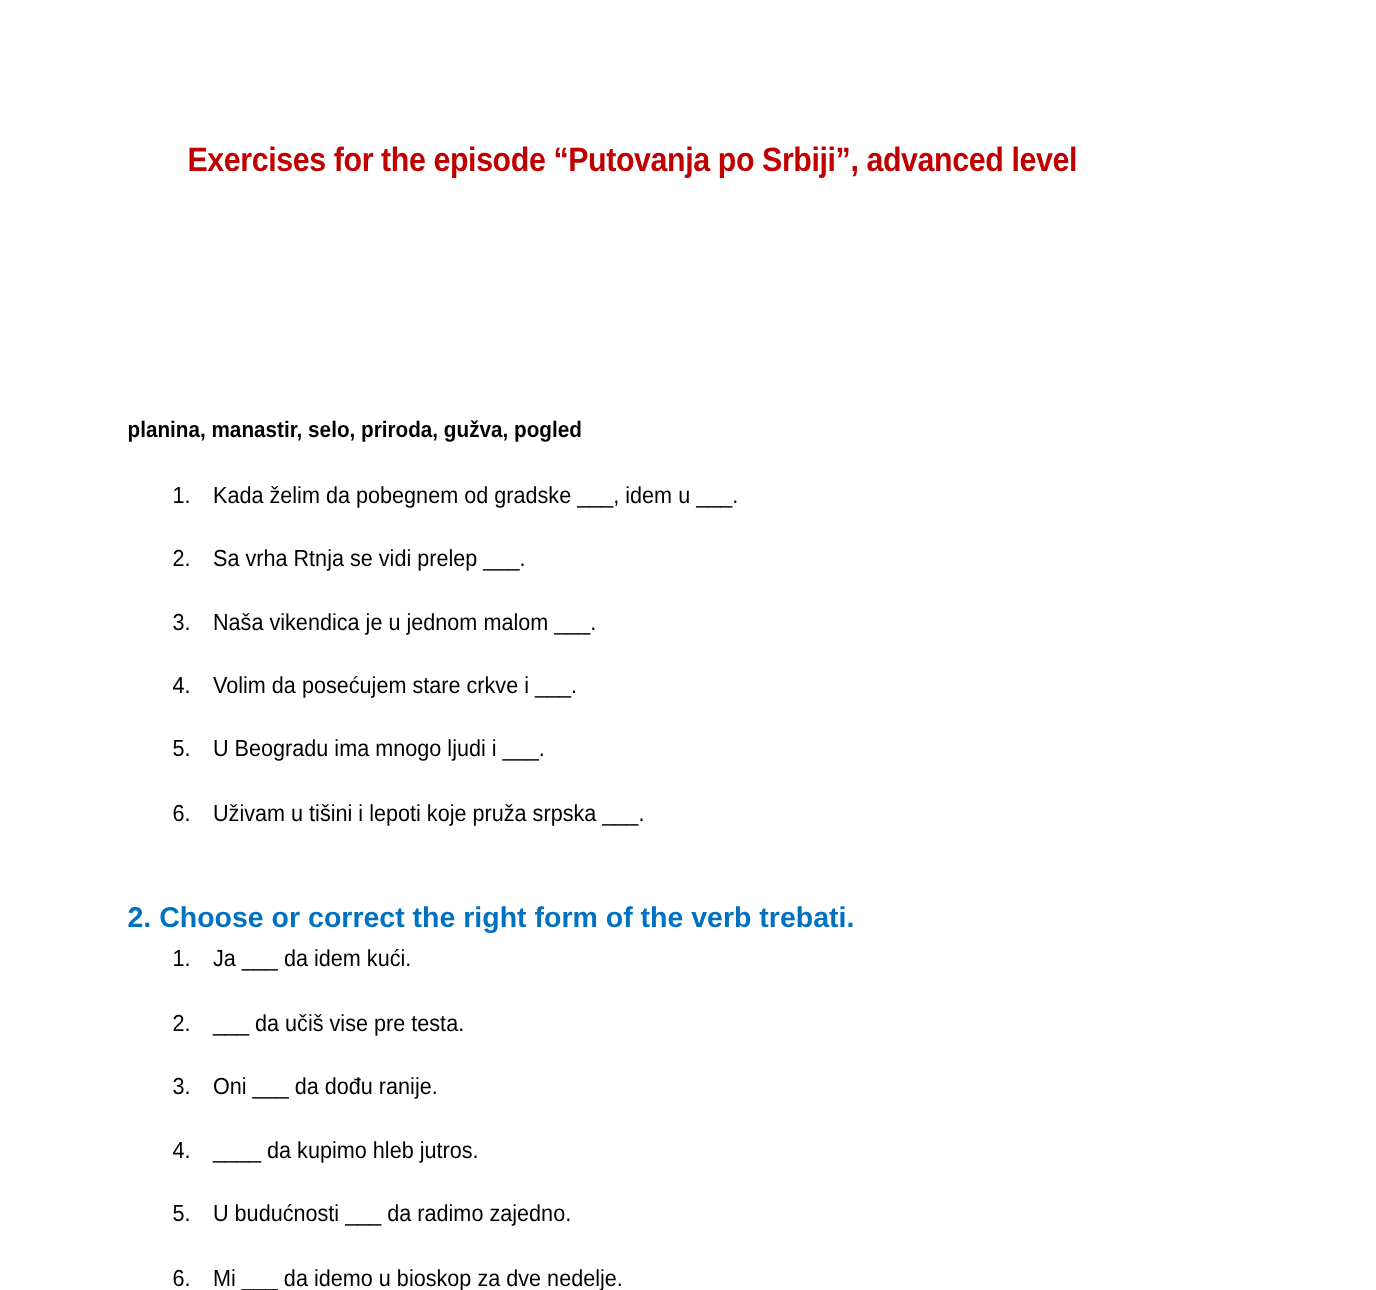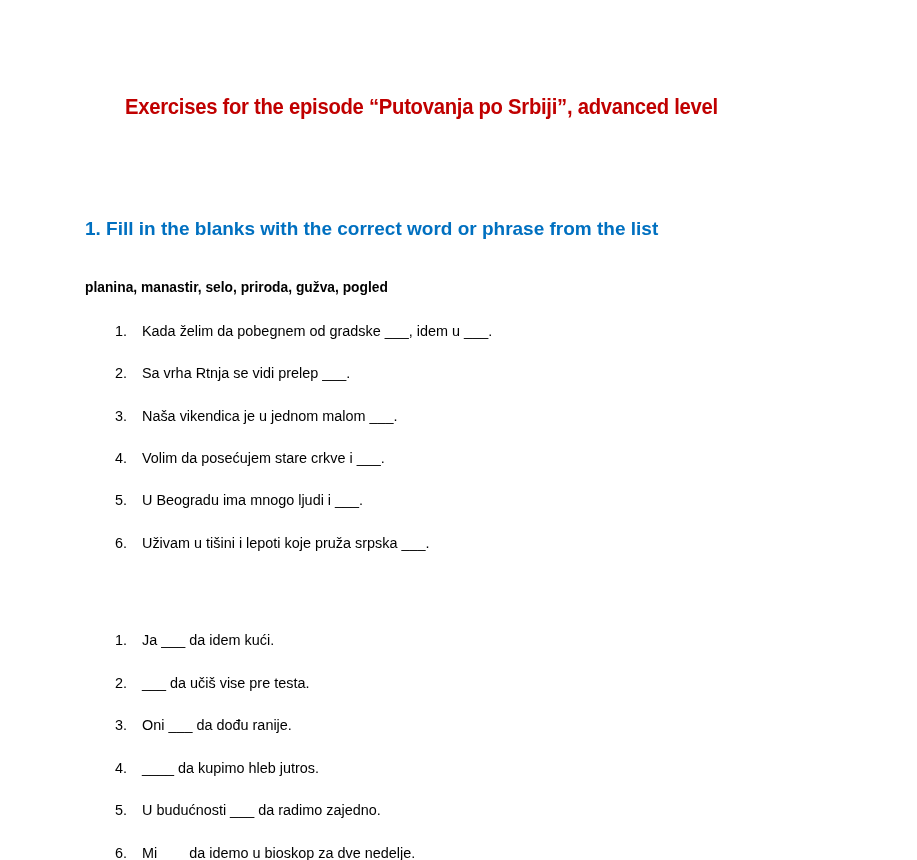--- a/index.html
+++ b/index.html
@@ -76,21 +76,20 @@
     }
   </style>
 </head>
 <body>
 
 <div class="page">
 
   <div class="doc-title">Exercises  for the episode “Putovanja po Srbiji”, advanced level</div>
 
   <div class="section-heading" id="section1-heading">
-    <div>1. Fill in the blanks with the correct word or phrase from the list</div>
   </div>
 
   <div class="word-bank">planina, manastir, selo, priroda, gužva, pogled</div>
 
   <div>
     <div class="item" style="top:290px;">
       <span class="num">1.</span><span>Kada želim da pobegnem od gradske ___, idem u ___.</span>
     </div>
     <div class="item" style="top:332px;">
       <span class="num">2.</span><span>Sa vrha Rtnja se vidi prelep ___.</span>
@@ -102,20 +101,21 @@
       <span class="num">4.</span><span>Volim da posećujem stare crkve i ___.</span>
     </div>
     <div class="item" style="top:459px;">
       <span class="num">5.</span><span>U Beogradu ima mnogo ljudi i ___.</span>
     </div>
     <div class="item" style="top:502px;">
       <span class="num">6.</span><span>Uživam u tišini i lepoti koje pruža srpska ___.</span>
     </div>
   </div>
 
+  <div class="section-heading" id="section2-heading">2. Choose or correct the right form of the verb trebati.</div>
 
   <div>
     <div class="item" style="top:599px;">
       <span class="num">1.</span><span>Ja ___ da idem kući.</span>
     </div>
     <div class="item" style="top:642px;">
       <span class="num">2.</span><span>___ da učiš vise pre testa.</span>
     </div>
     <div class="item" style="top:684px;">
       <span class="num">3.</span><span>Oni ___ da dođu ranije.</span>

